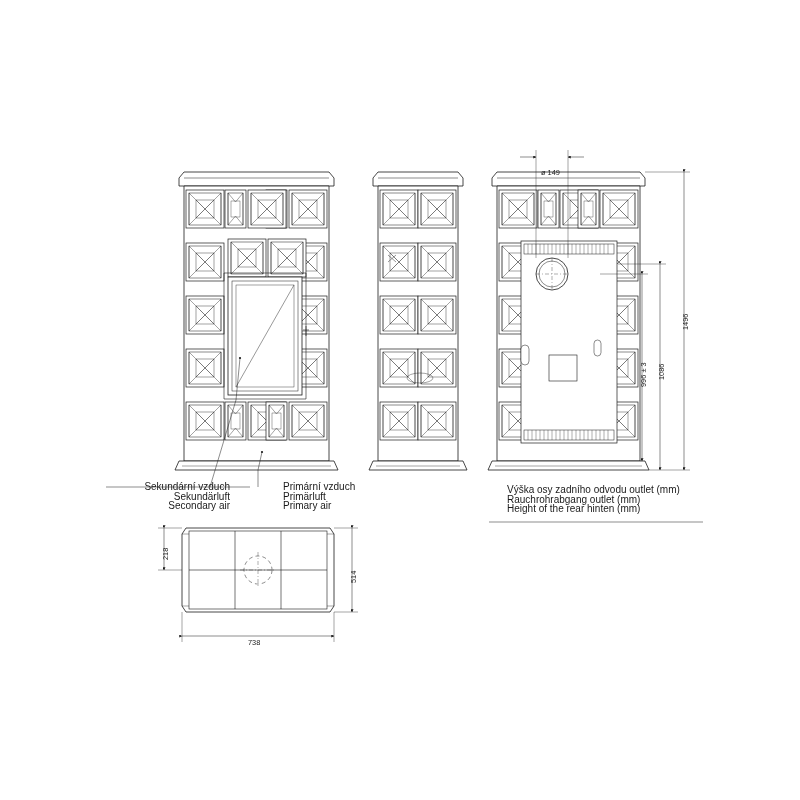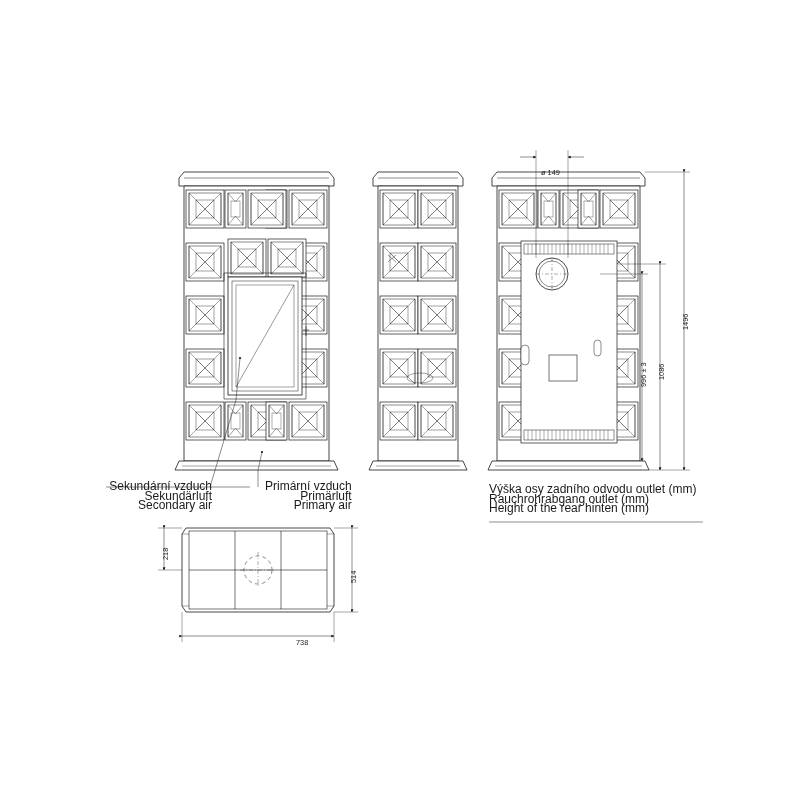--- a/index.html
+++ b/index.html
@@ -22,24 +22,25 @@
     height: 800px;
   }
   svg.drawing {
     position: absolute;
     left: 0; top: 0;
     width: 800px;
     height: 800px;
   }
   .lbl {
     position: absolute;
-    font-size: 12px;
+    font-size: 10px;
     line-height: 9.6px;
     color: #1a1a1a;
     white-space: nowrap;
+    margin-left: 18px;
   }
   .lbl.r { text-align: right; }
   .dimtxt {
     position: absolute;
     font-size: 7.4px;
     color: #1a1a1a;
     white-space: nowrap;
   }
   .vert {
     transform: rotate(-90deg);
@@ -244,29 +245,29 @@
   </svg>
 
   <div class="dimtxt" style="left:541px; top:146px;margin-top:22px;">ø 149</div>
 
   <div class="dimtxt vert" style="left:681px; top:330px;">1496</div>
   <div class="dimtxt vert" style="left:657px; top:380px;">1086</div>
   <div class="dimtxt vert" style="left:639px; top:387px;">996 ± 3</div>
 
   <div class="dimtxt vert" style="left:161px; top:560px;">218</div>
   <div class="dimtxt vert" style="left:349px; top:583px;">514</div>
-  <div class="dimtxt" style="left:248px; top:638px;margin-left:48px;">738</div>
+  <div class="dimtxt" style="left:248px; top:638px;">738</div>
 
   <div class="lbl r" style="left:0px; top:482px; width:212px;">
     <div>Sekundární vzduch</div>
     <div>Sekundärluft</div>
     <div>Secondary air</div>
   </div>
 
-  <div class="lbl" style="left:265px; top:482px;text-align:right;">
+  <div class="lbl" style="left:265px; top:482px;">
     <div>Primární vzduch</div>
     <div>Primärluft</div>
     <div>Primary air</div>
   </div>
 
   <div class="lbl" style="left:489px; top:485px;">
     <div>Výška osy zadního odvodu outlet (mm)</div>
     <div>Rauchrohrabgang outlet (mm)</div>
     <div>Height of the rear hinten (mm)</div>
   </div>

